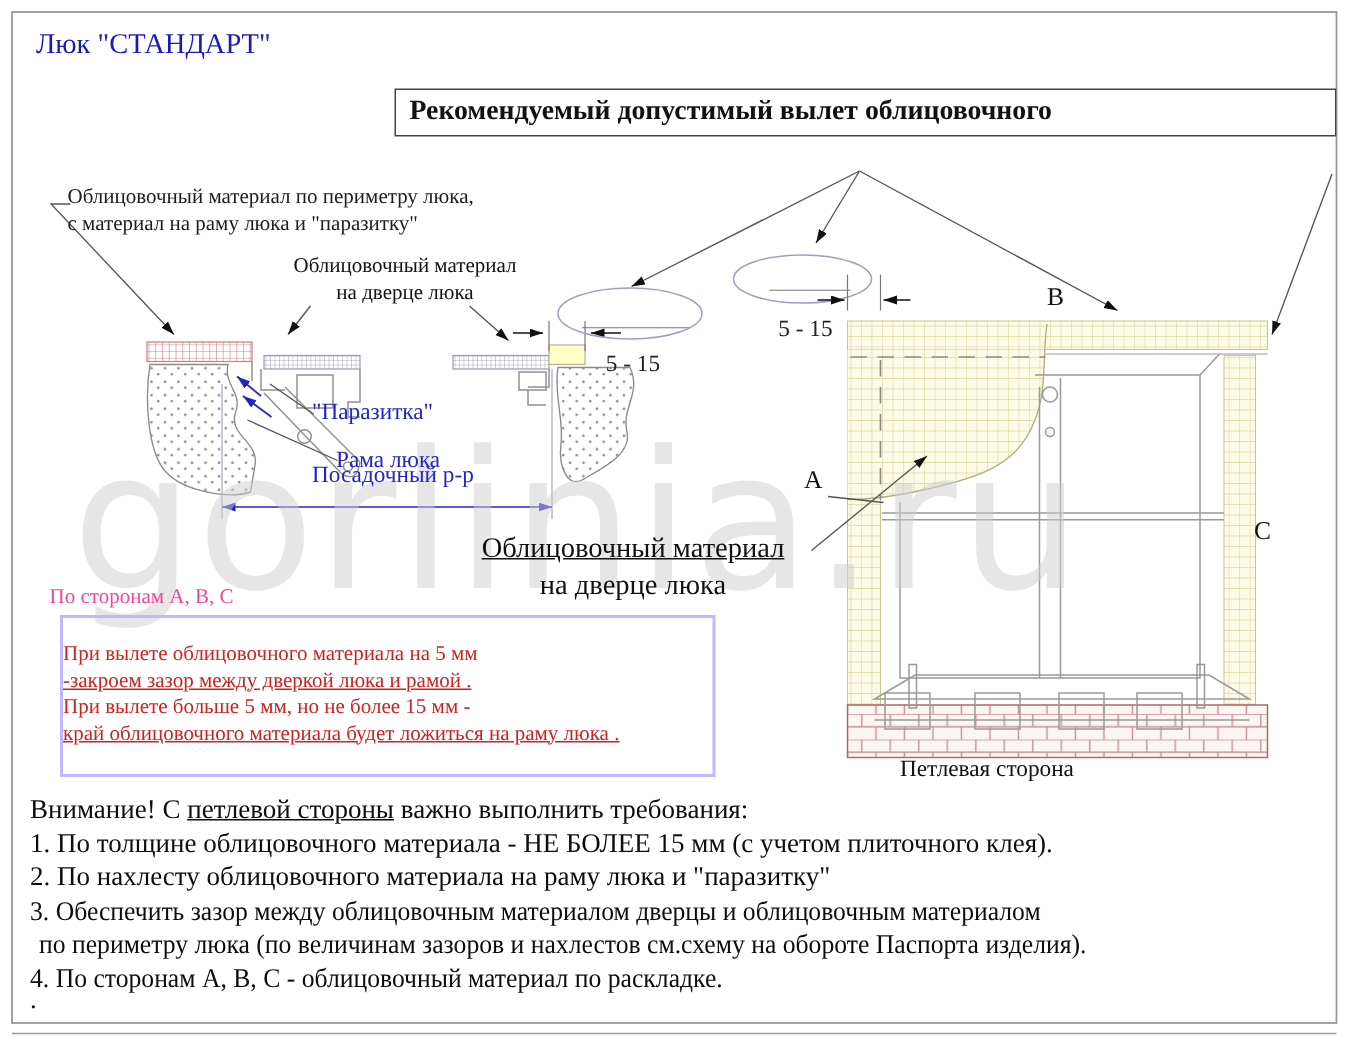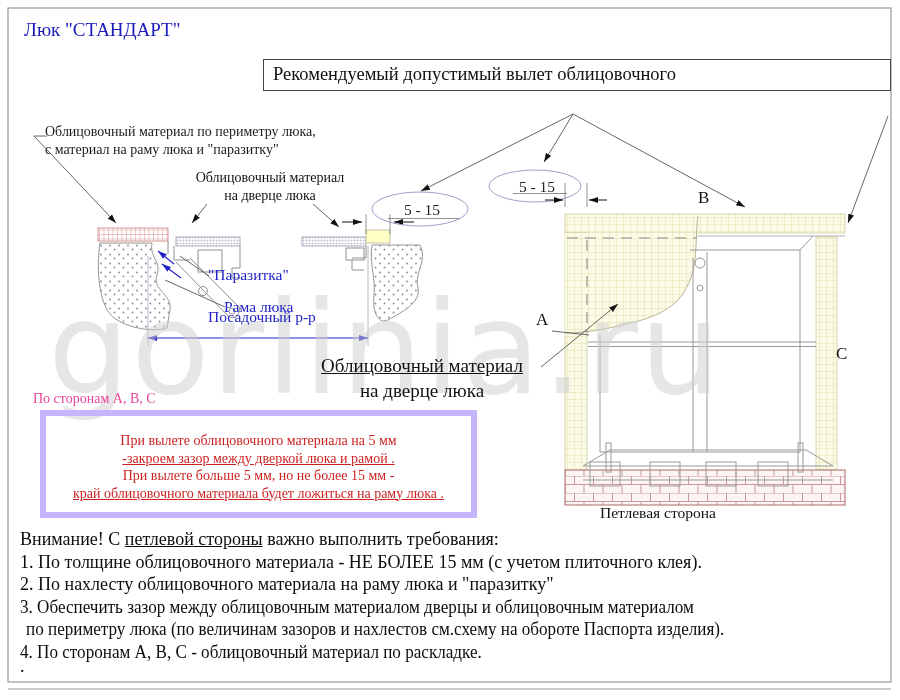--- a/index.html
+++ b/index.html
@@ -5,33 +5,33 @@
   html,body{margin:0;padding:0;background:#fff;}
   .page{position:relative;width:900px;height:700px;background:#fff;overflow:hidden;
         font-family:"Liberation Serif",serif;color:#111;}
   .canvas{position:absolute;left:0;top:0;z-index:1;}
   .watermark{position:absolute;left:48px;top:262px;z-index:5;
              font-family:"DejaVu Sans",sans-serif;font-size:128px;font-weight:400;
              color:#cfcfcf;opacity:.5;letter-spacing:2px;pointer-events:none;white-space:nowrap;margin-top:12px;}
   .lbl{position:absolute;z-index:10;white-space:nowrap;}
   .title{left:24px;top:19px;font-size:19px;color:#1a1abb;}
   .recbox{left:263px;top:59px;width:628px;box-sizing:border-box;border:1px solid #444;
-          background:#fff;padding:3px 9px;font-size:18.5px;line-height:23.5px;}
+          background:#fff;padding:3px 9px;font-size:18.5px;line-height:23.5px;font-weight:bold;}
   .perimeter{left:45px;top:123px;font-size:14px;line-height:17.5px;color:#1c1c1c;}
   .doortop{left:182px;top:169px;width:176px;text-align:center;font-size:14px;line-height:17.5px;}
-  .gap{width:56px;text-align:center;font-size:15.5px;color:#222;}
+  .gap{width:56px;text-align:center;font-size:15.5px;color:#222;margin-top:33px;}
   .blue{color:#2323c8;}
   .parazitka{left:208px;top:266px;font-size:15.5px;}
   .rama{left:224px;top:298px;font-size:15.5px;}
   .posad{left:208px;top:308px;font-size:15.5px;}
   .doorbig{left:296px;top:353px;width:252px;text-align:center;font-size:19px;line-height:25px;}
   .doorbig .u{text-decoration:underline;}
   .postoronam{left:33px;top:391px;font-size:14px;color:#ec4899;}
   .rednote{left:40px;top:410px;width:437px;height:108px;box-sizing:border-box;
-           border:6px solid #c4b5fd;text-align:center;font-size:14px;line-height:17.5px;
+           border:2px solid #c4b5fd;text-align:left;font-size:14px;line-height:17.5px;
            color:#cc2222;padding-top:16px;white-space:nowrap;}
   .rednote .u{text-decoration:underline;}
   .sideletter{font-size:17px;color:#111;}
   .hinge{left:600px;top:504px;width:206px;text-align:left;font-size:15.5px;}
   .att{left:20px;top:528px;width:874px;font-size:18px;line-height:22.6px;color:#0d0d0d;white-space:nowrap;}
   .att .u{text-decoration:underline;}
   .att .cond{display:inline-block;transform:scaleX(.95);transform-origin:0 50%;}
   .dot{left:20px;top:656px;font-size:18px;}
 </style>
 </head>

